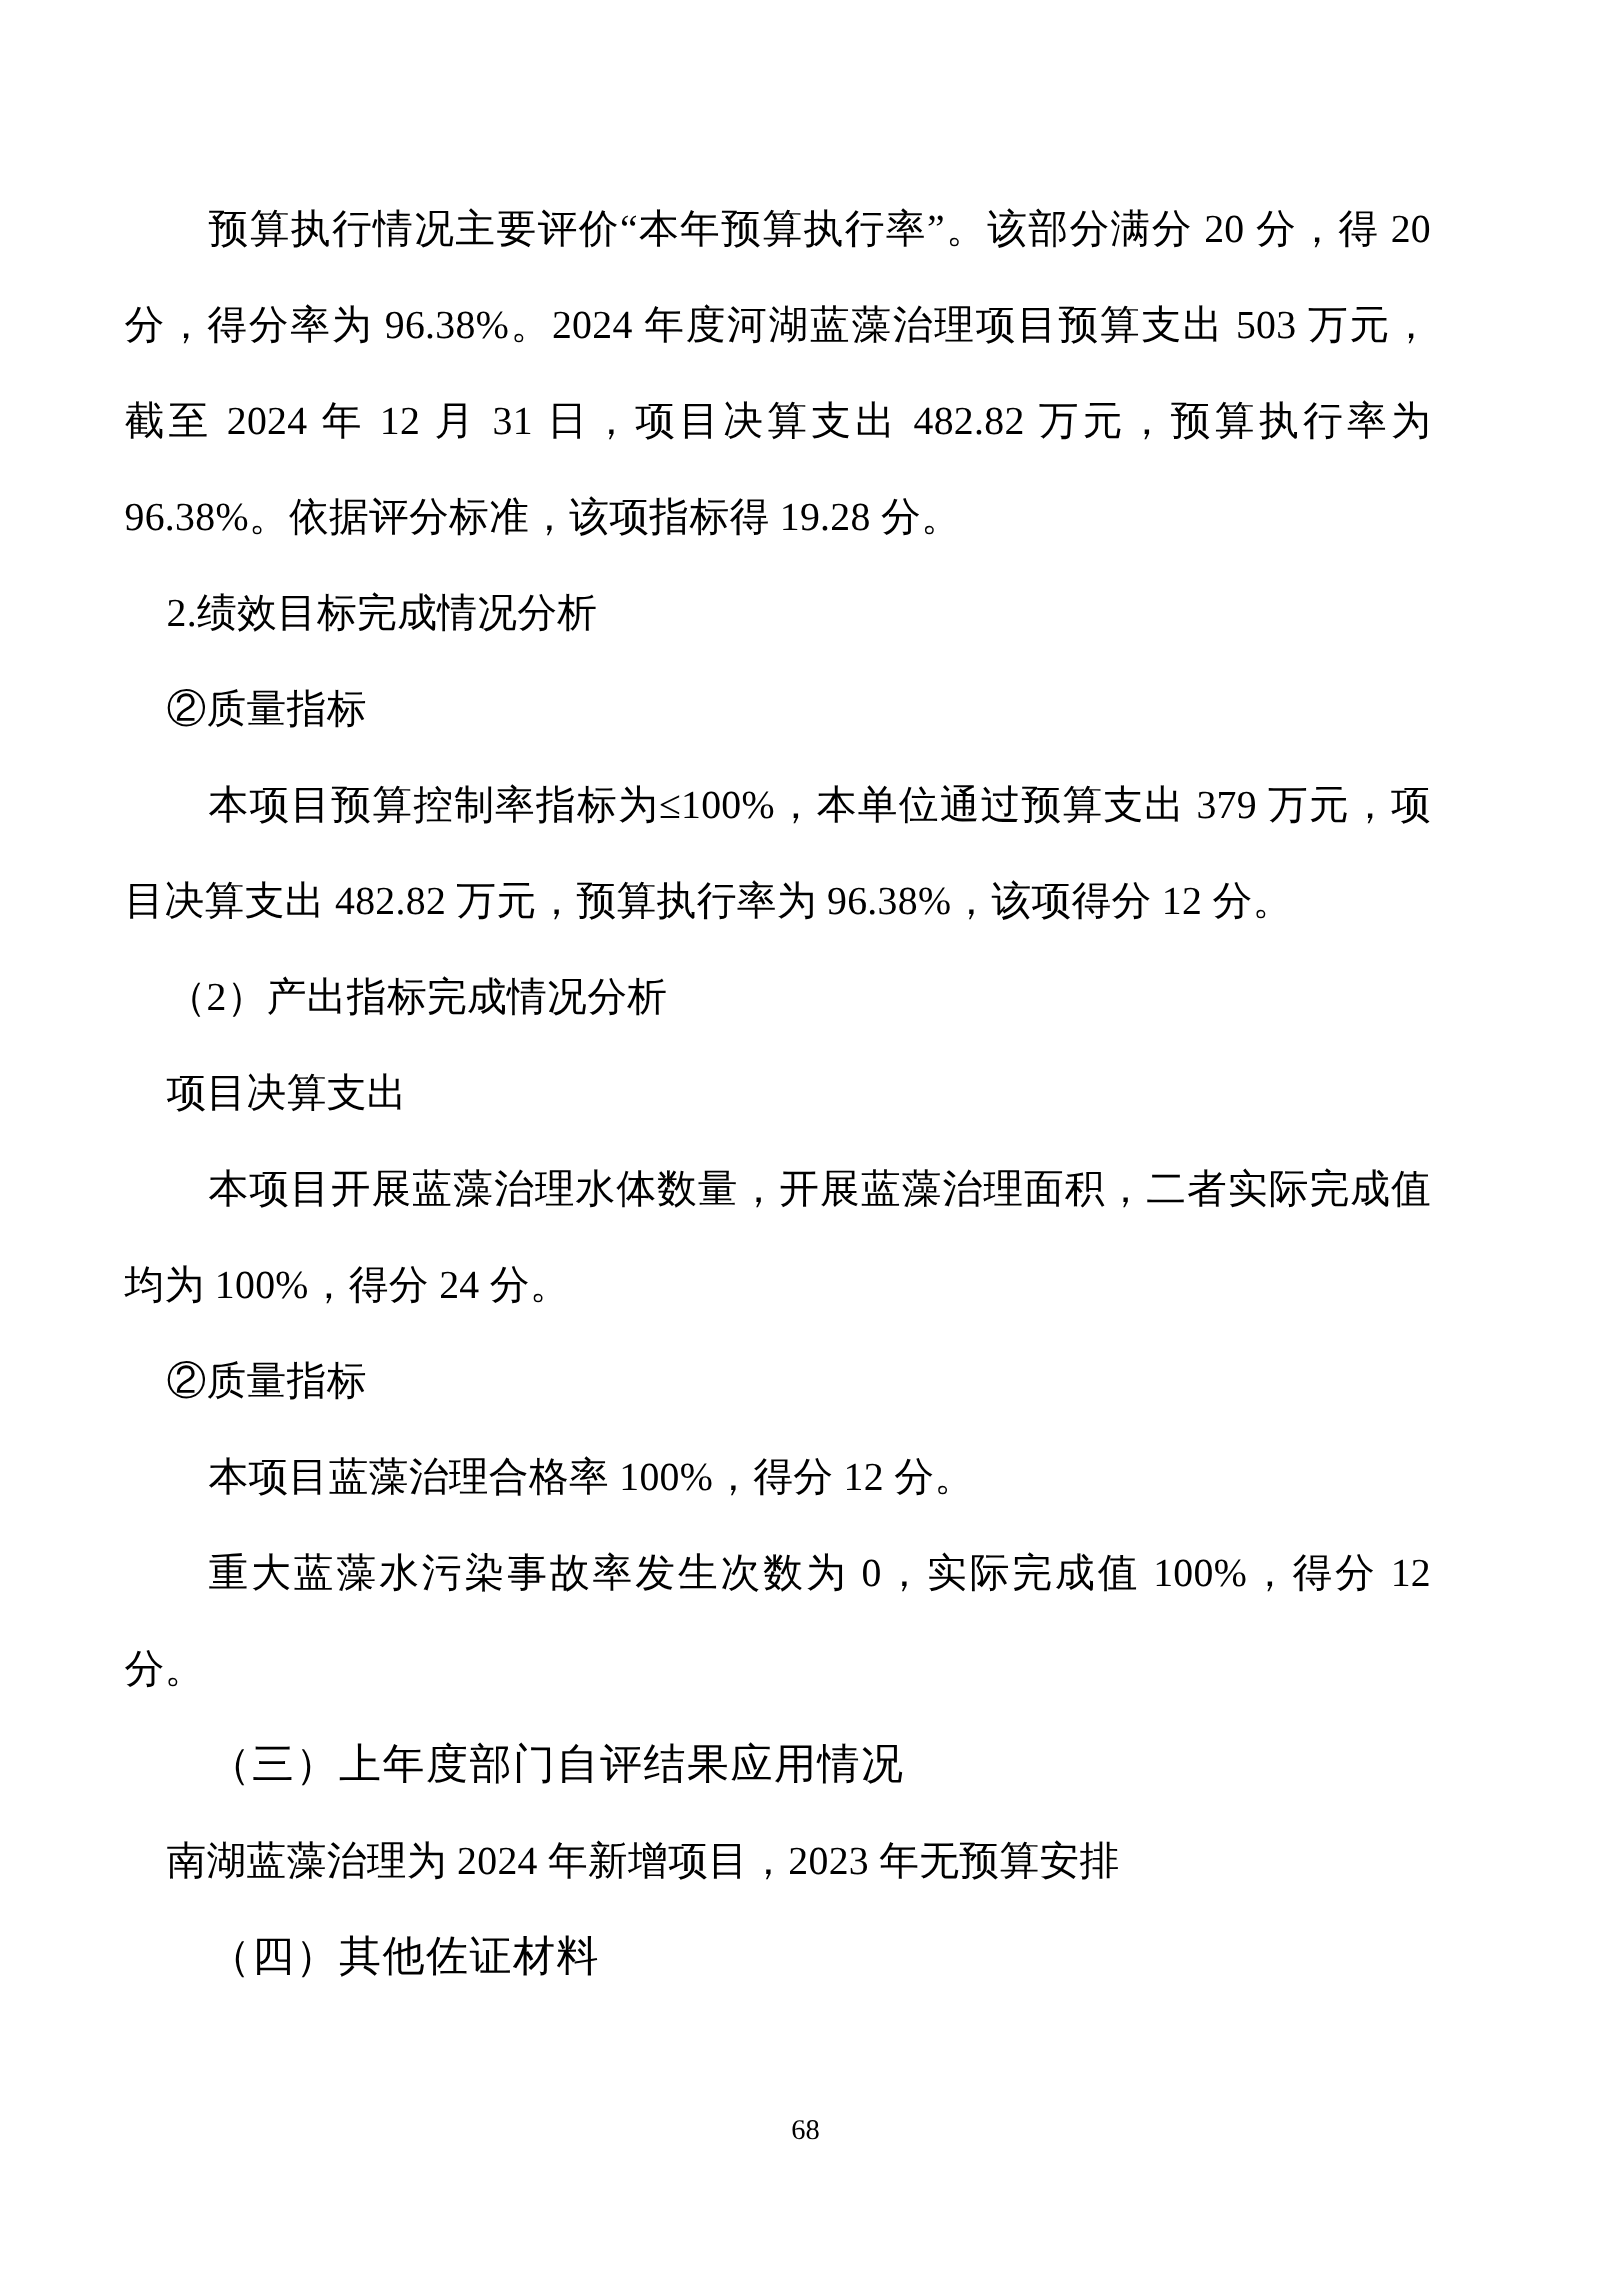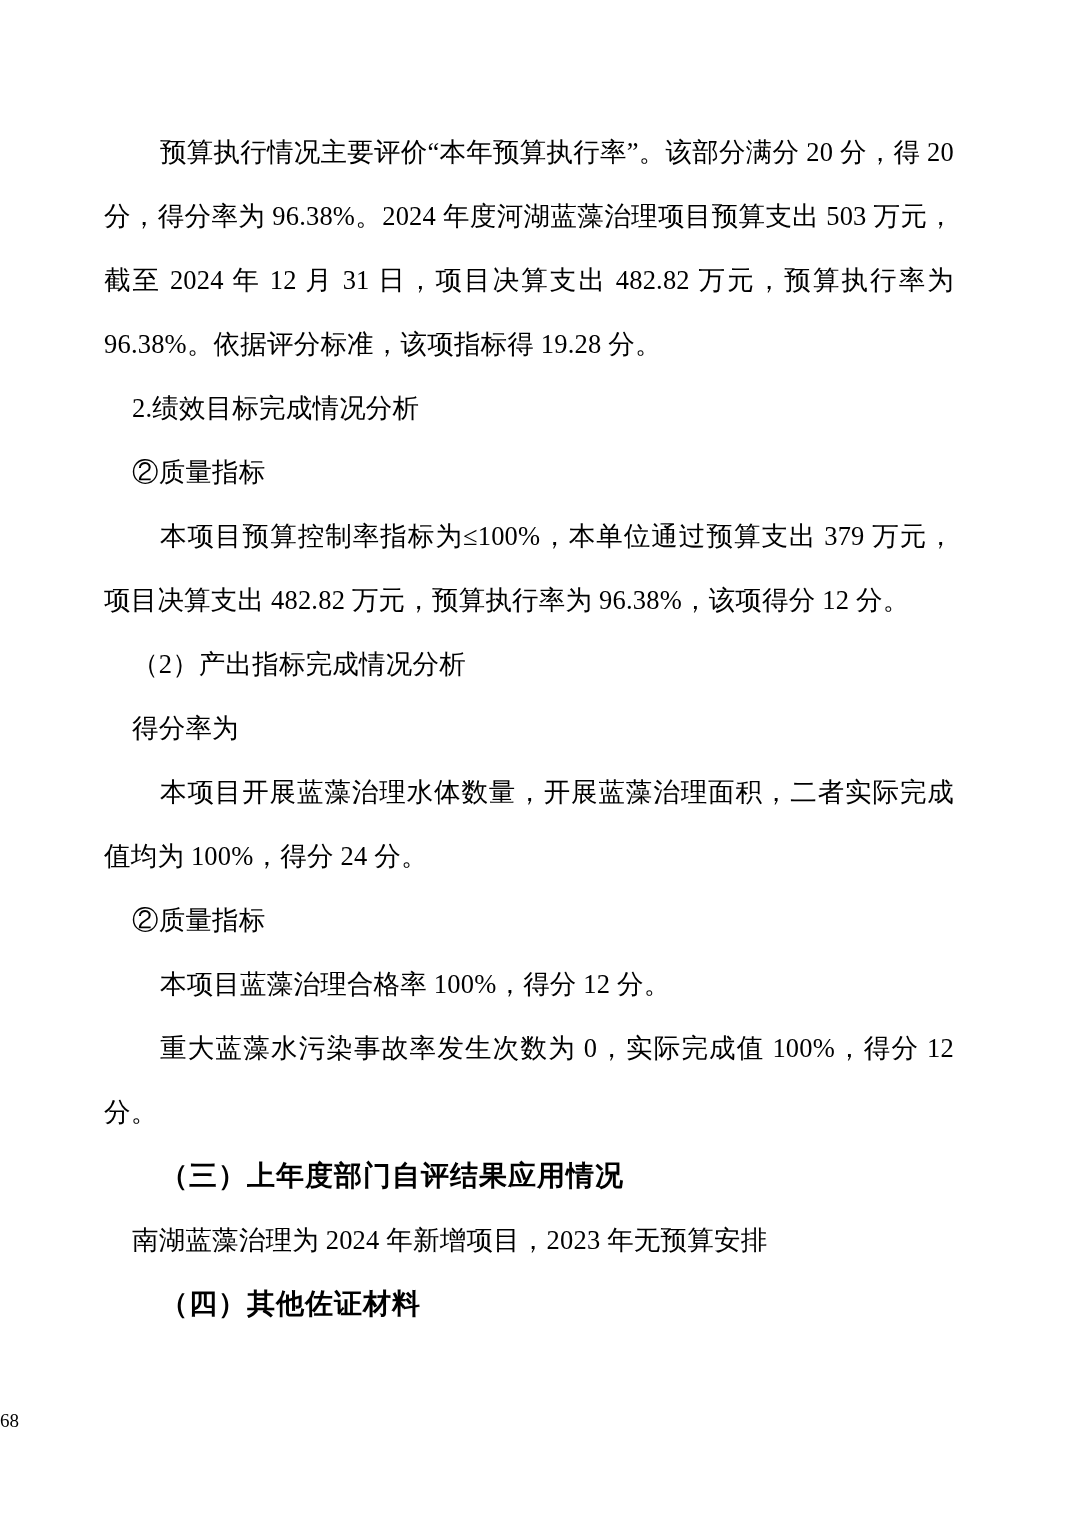--- a/index.html
+++ b/index.html
@@ -13,50 +13,51 @@
     font-family: "Liberation Serif", "DejaVu Serif", serif;
     color: #000000;
     position: relative;
     overflow: hidden;
   }
   .page {
     position: relative;
     width: 1074px;
     height: 1520px;
     box-sizing: border-box;
-    padding: 120px 120px 0 104px;
+    padding: 120px 120px 0 83px;
   }
   .para {
     font-size: 26.5px;
     line-height: 64px;
     text-align: justify;
     text-justify: inter-ideograph;
     margin: 0;
     letter-spacing: 0.2px;
   }
   .indent {
     text-indent: 56px;
   }
   .indent-half {
     text-indent: 28px;
   }
   .heading {
     font-size: 28px;
     line-height: 64px;
-    font-weight: bold;
+    font-weight: normal;
     font-family: "DejaVu Serif", "Liberation Serif", serif;
     margin: 0;
     text-indent: 56px;
     letter-spacing: 1px;
   }
   .page-number {
     position: absolute;
     bottom: 88px;
     left: 0;
     width: 1074px;
+    text-align: center;
     font-size: 19px;
     font-family: "Liberation Serif", serif;
     color: #000;
   }
 </style>
 </head>
 <body>
 
 <div class="page">
 
@@ -64,21 +65,21 @@
 
   <p class="para indent-half">2.绩效目标完成情况分析</p>
 
 
   <p class="para indent-half">②质量指标</p>
 
   <p class="para indent">本项目预算控制率指标为≤100%，本单位通过预算支出 379 万元，项目决算支出 482.82 万元，预算执行率为 96.38%，该项得分 12 分。</p>
 
   <p class="para indent-half">（2）产出指标完成情况分析</p>
 
-  <p class="para indent-half">得分率为</p>
+  <p class="para indent-half">项目决算支出</p>
 
   <p class="para indent">本项目开展蓝藻治理水体数量，开展蓝藻治理面积，二者实际完成值均为 100%，得分 24 分。</p>
 
   <p class="para indent-half">②质量指标</p>
 
   <p class="para indent">本项目蓝藻治理合格率 100%，得分 12 分。</p>
 
 
   <p class="para indent">重大蓝藻水污染事故率发生次数为 0，实际完成值 100%，得分 12 分。</p>
 

